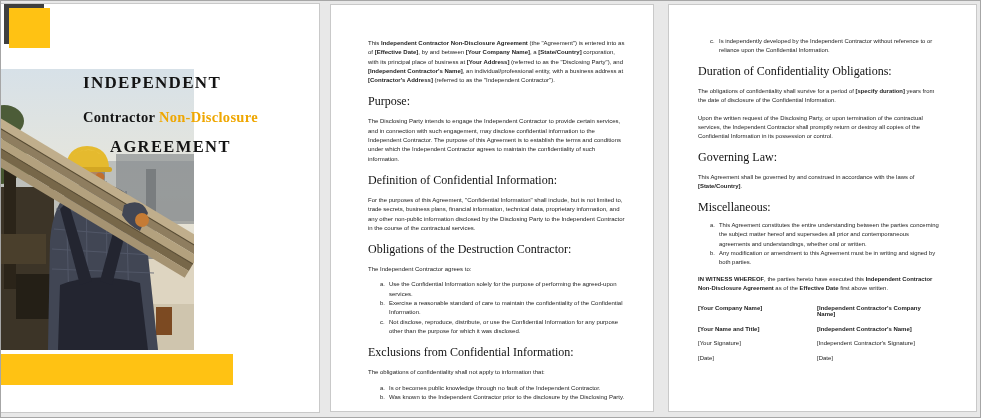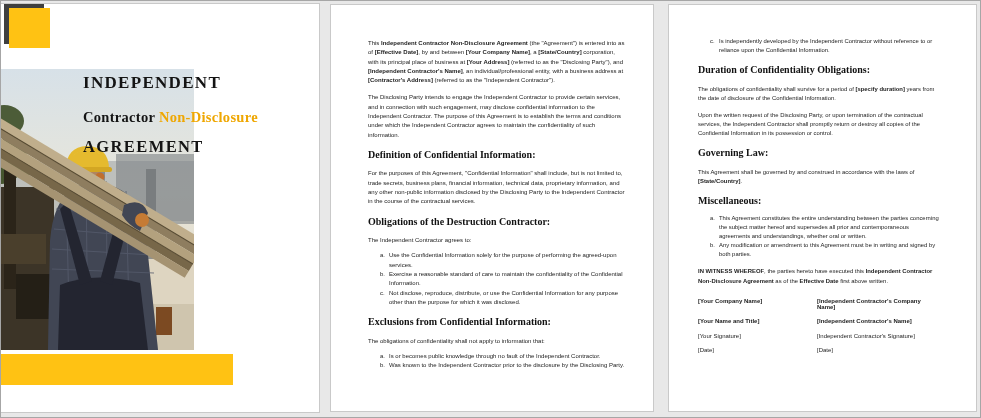--- a/index.html
+++ b/index.html
@@ -17,25 +17,25 @@
   #page3{left:667px;top:3px;width:309px;height:408px;padding:34px 37px 0 29px;}
 
   
   .sq{position:absolute;}
   #sq-dark{left:8px;top:0;width:40px;height:40px;}
   #sq-gold{left:13px;top:4px;width:41px;height:40px;}
   #cover-photo{position:absolute;left:0;top:65px;width:198px;height:281px;display:block;}
   #cover-title{position:absolute;left:87px;top:70px;font-family:"Liberation Serif",serif;font-weight:bold;}
   #title-line1{font-size:17px;line-height:1;letter-spacing:1.3px;color:#141414;}
   #title-line2{font-size:14.5px;line-height:1.15;letter-spacing:.3px;margin-top:18px;color:#141414;}
-  #title-line3{font-size:16.5px;line-height:1;letter-spacing:1.4px;margin-top:13px;color:#141414;}
+  #title-line3{font-size:16.5px;line-height:1;letter-spacing:1.4px;margin-top:13px;color:#141414;text-align:center;}
   #gold-bar{position:absolute;left:0;top:350px;width:237px;height:31px;}
 
   
-  .doc-h{font-family:"Liberation Serif",serif;font-weight:bold;font-size:10px;line-height:1.25;margin:9px 0 8px;color:#111;}
+  .doc-h{font-family:"Liberation Serif",serif;font-weight:normal;font-size:12px;line-height:1.25;margin:9px 0 8px;color:#111;}
   .doc-p{font-size:6px;line-height:1.55;margin:0 0 8px;}
   .doc-ol{margin:-2px 0 8px;padding-left:12px;}
   .doc-li{display:flex;font-size:6px;line-height:1.55;}
   .doc-li-marker{flex:none;width:9px;text-align:left;}
   .doc-li-text{flex:1;}
   #page3 .doc-p,#page3 .doc-li{font-size:5.9px;}
   .sig-grid{display:grid;grid-template-columns:115px 1fr;column-gap:4px;margin-top:12px;}
   .sig-cell{font-size:6px;line-height:1;margin-bottom:8.5px;}
 </style>
 </head>
@@ -123,20 +123,21 @@
       <div id="title-line1">INDEPENDENT</div>
       <div id="title-line2"><span>Contractor </span><span id="title-line2-gold" style="color: rgb(239, 167, 2);">Non-Disclosure</span></div>
       <div id="title-line3">AGREEMENT</div>
     </div>
 
     <div id="gold-bar" style="background: rgb(255, 194, 19);"></div>
   </div>
 
   <div class="page" id="page2">
       <div class="doc-p">This <b>Independent Contractor Non-Disclosure Agreement</b> (the "Agreement") is entered into as of <b>[Effective Date]</b>, by and between <b>[Your Company Name]</b>, a <b>[State/Country]</b> corporation, with its principal place of business at <b>[Your Address]</b> (referred to as the "Disclosing Party"), and <b>[Independent Contractor's Name]</b>, an individual/professional entity, with a business address at <b>[Contractor's Address]</b> (referred to as the "Independent Contractor").</div>
+      <div class="doc-h">Purpose:</div>
       <div class="doc-p">The Disclosing Party intends to engage the Independent Contractor to provide certain services, and in connection with such engagement, may disclose confidential information to the Independent Contractor. The purpose of this Agreement is to establish the terms and conditions under which the Independent Contractor agrees to maintain the confidentiality of such information.</div>
       <div class="doc-h">Definition of Confidential Information:</div>
       <div class="doc-p">For the purposes of this Agreement, "Confidential Information" shall include, but is not limited to, trade secrets, business plans, financial information, technical data, proprietary information, and any other non-public information disclosed by the Disclosing Party to the Independent Contractor in the course of the contractual services.</div>
       <div class="doc-h">Obligations of the Destruction Contractor:</div>
       <div class="doc-p">The Independent Contractor agrees to:</div>
       <div class="doc-ol">
         <div class="doc-li">
           <span class="doc-li-marker">a.</span>
           <span class="doc-li-text">Use the Confidential Information solely for the purpose of performing the agreed-upon services.</span>
         </div>

